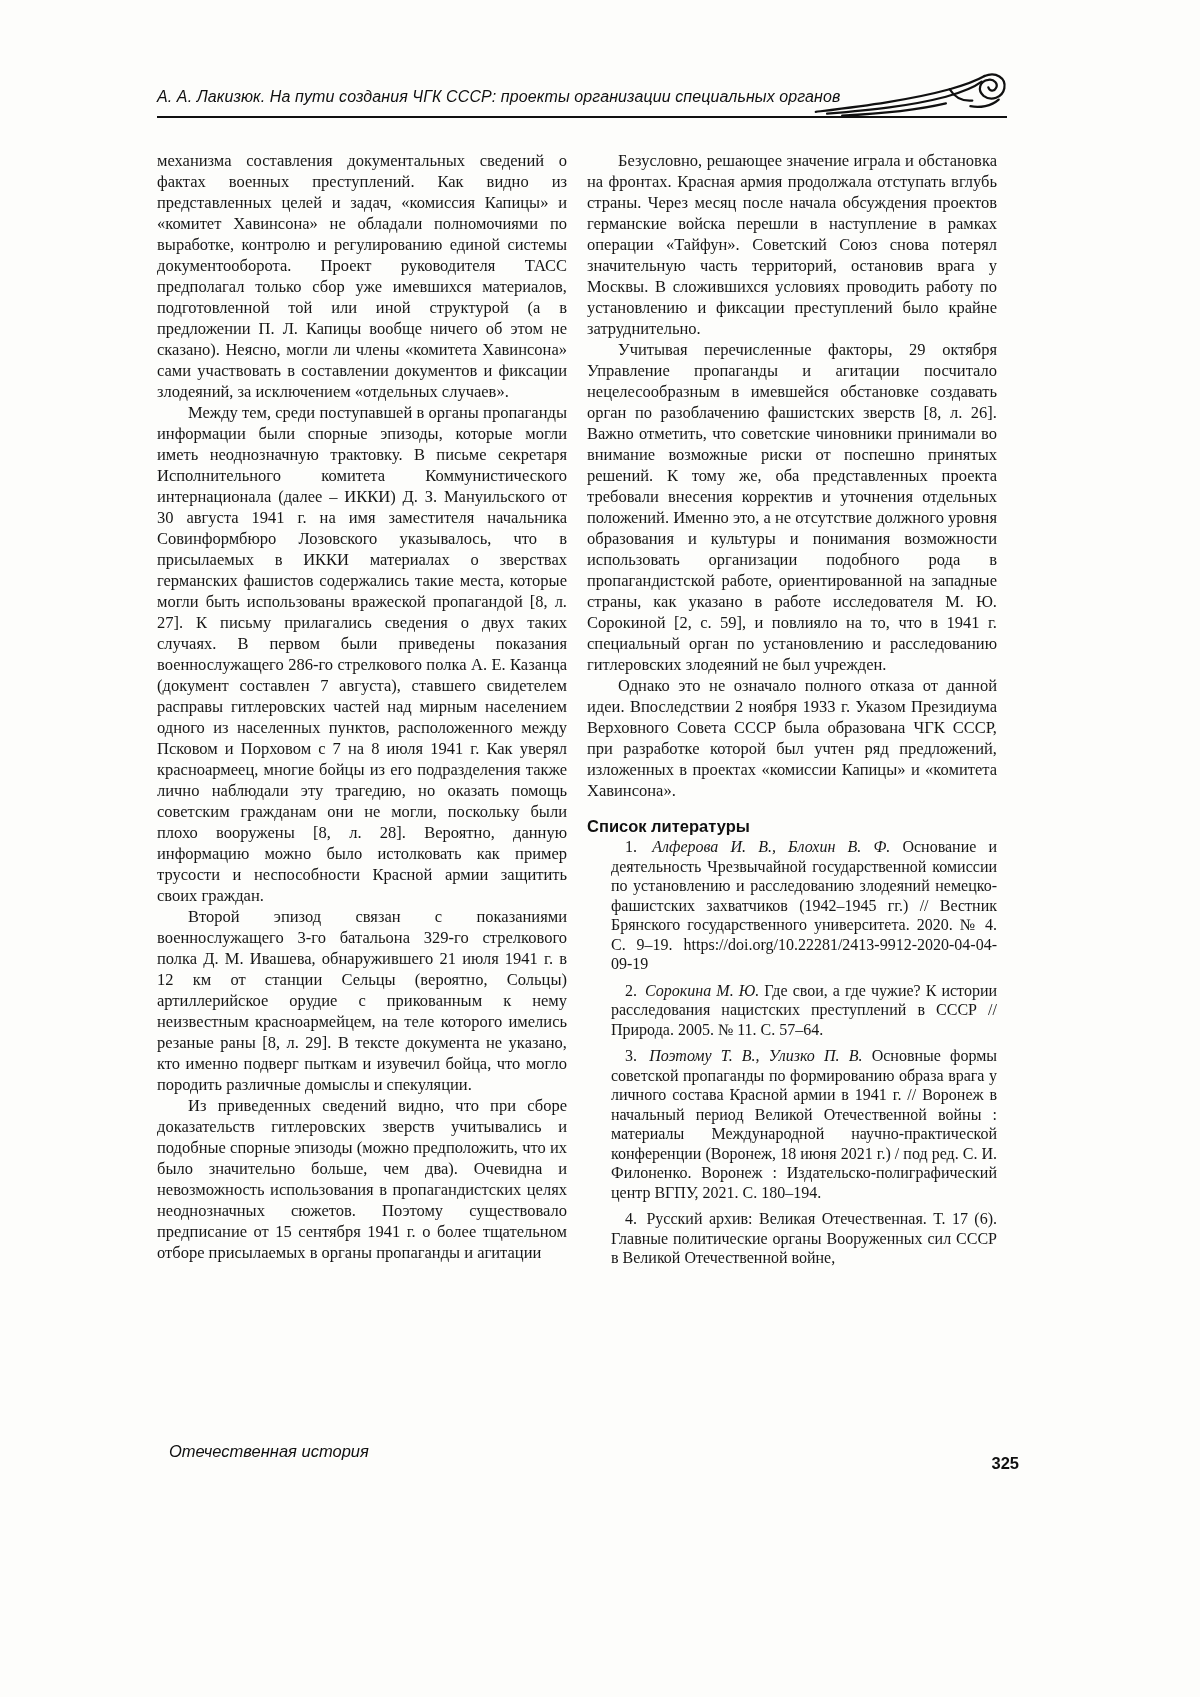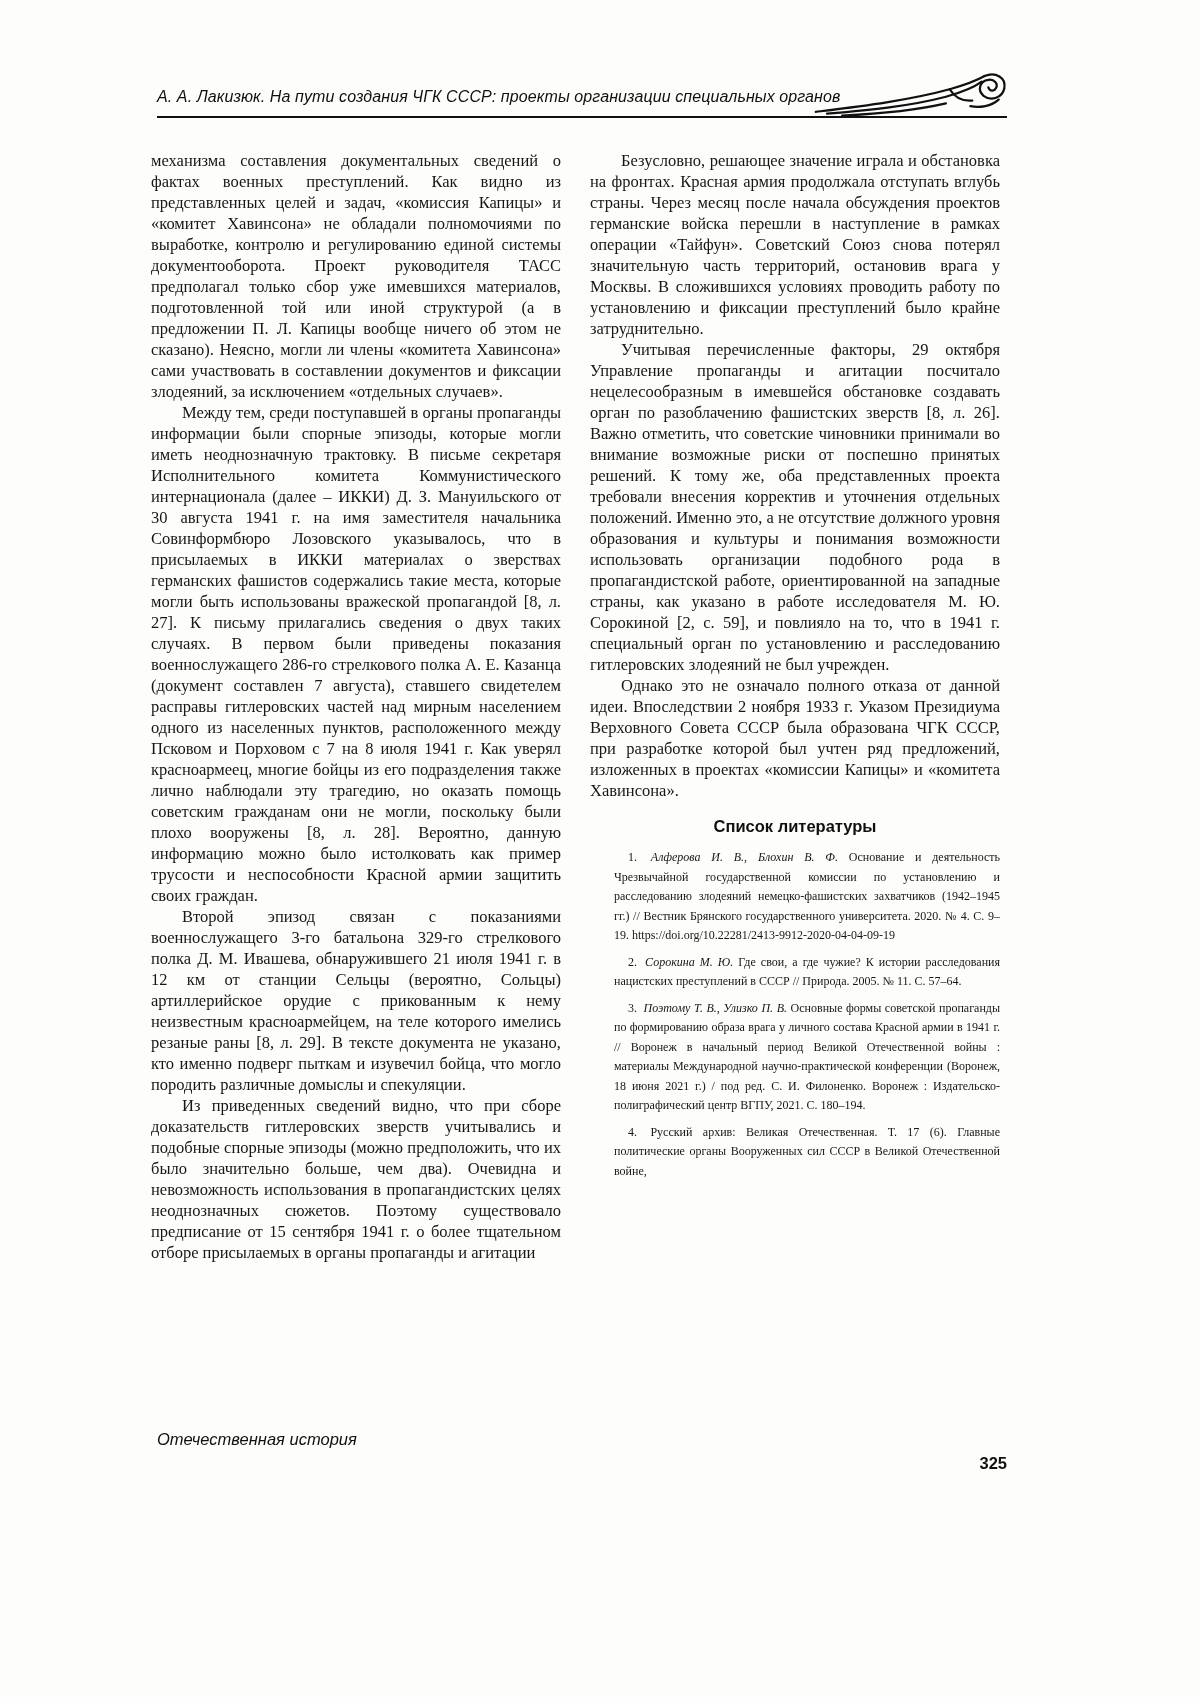--- a/index.html
+++ b/index.html
@@ -38,68 +38,67 @@
   .ornament {
     position: absolute;
     left: 812px;
     top: 68px;
     width: 198px;
     height: 50px;
   }
   
   .columns {
     position: absolute;
-    left: 151px;
+    left: 157px;
     top: 150px;
     width: 850px;
     display: flex;
-    gap: 29px;
+    gap: 20px;
   }
   .column {
     width: 410px;
     font-size: 16.5px;
     line-height: 21px;
     text-align: justify;
     hyphens: auto;
     -webkit-hyphens: auto;
   }
   p.body-paragraph { text-indent: 31px; }
   p.body-paragraph.no-indent { text-indent: 0; }
   
   .ref-heading {
     font-family: "Liberation Sans", sans-serif;
     font-weight: 700;
     font-size: 16.5px;
-    text-align: center;
+    text-align: left;
     margin-top: 15px;
-    margin-bottom: 11px;
     color: #101010;
   }
   .ref-list {
     list-style: none;
     margin-left: 24px;
   }
   .ref-item {
-    font-size: 12px;
+    font-size: 16px;
     line-height: 19.5px;
     text-indent: 14px;
     margin-bottom: 7px;
     text-align: justify;
   }
   .ref-num { padding-right: 3px; }
   .ref-authors { font-style: italic; }
   
   .footer {
     position: absolute;
-    left: 157px;
+    left: 169px;
     top: 1430px;
     width: 850px;
     display: flex;
     justify-content: space-between;
-    align-items: flex-start;
+    align-items: center;
     font-family: "Liberation Sans", sans-serif;
     color: #101010;
   }
   .footer-journal { font-style: italic; font-size: 16.5px; }
   .footer-page { font-weight: 700; font-size: 16.5px; margin-top: 24px; }
 </style>
 </head>
 <body>
 
 <div class="page">

